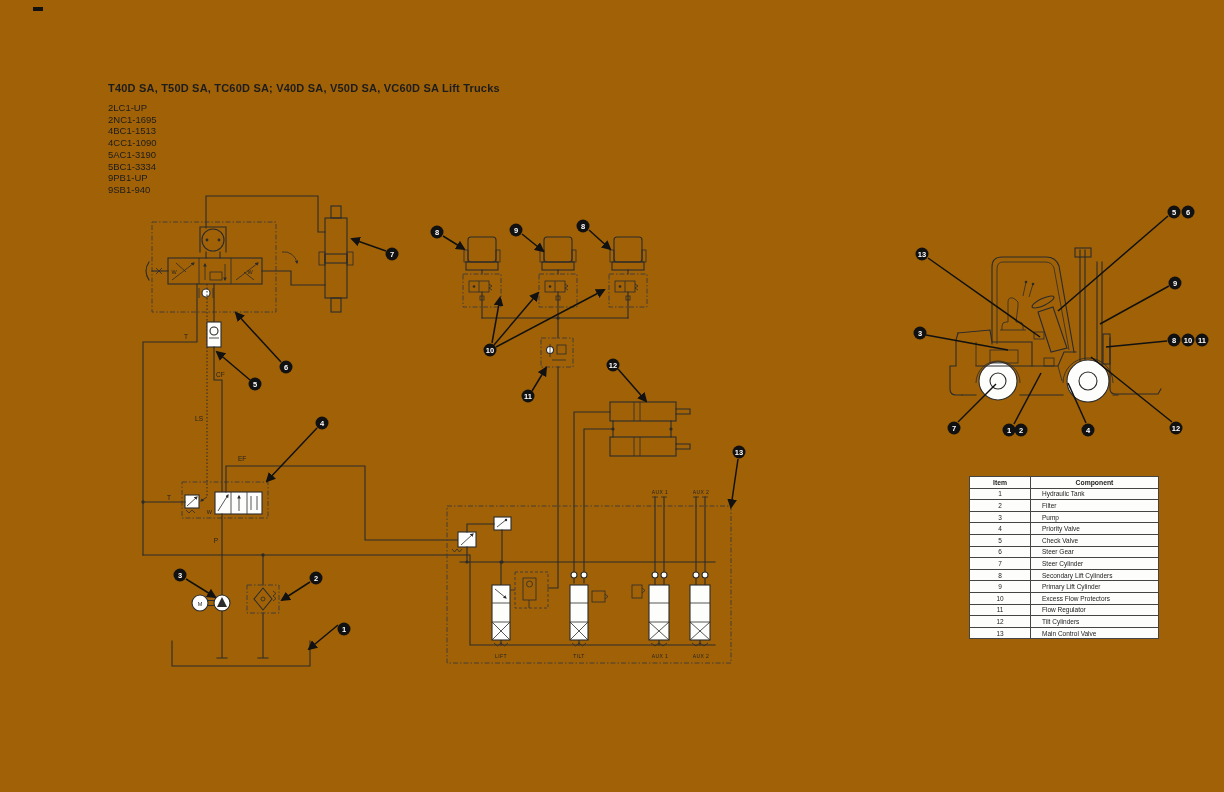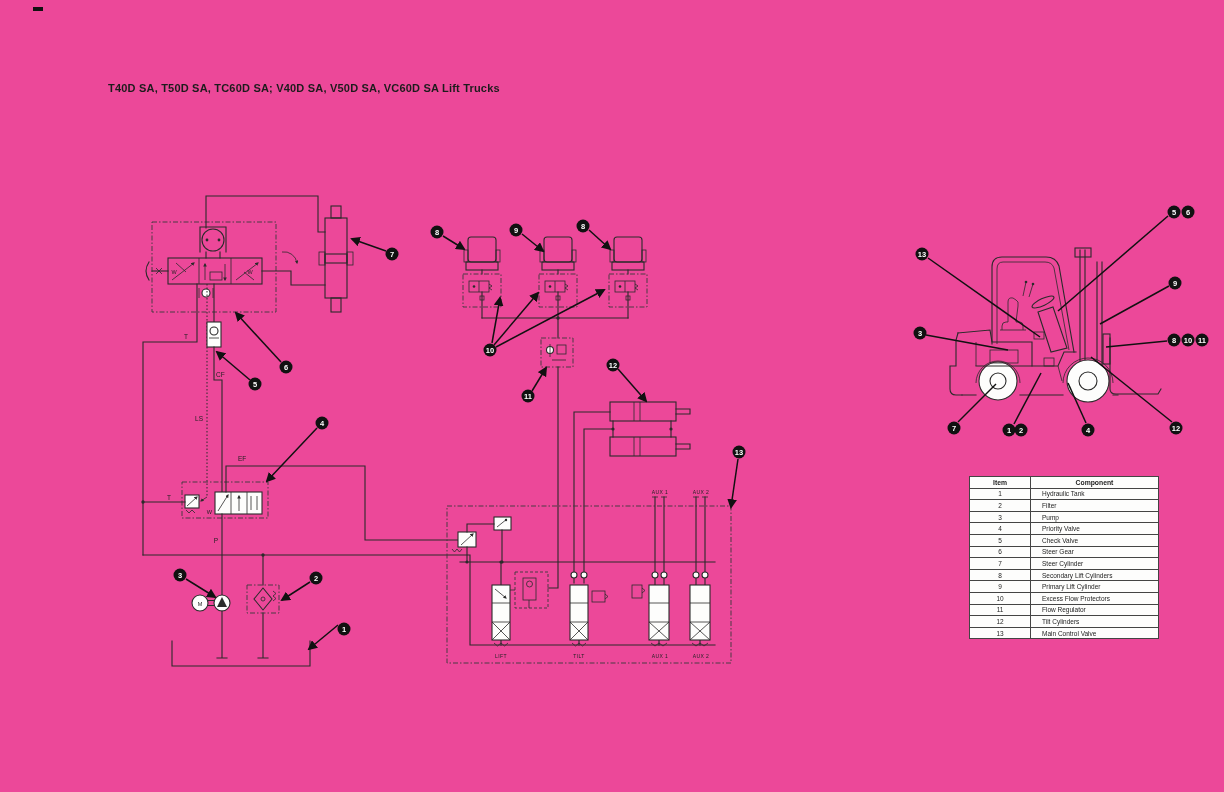--- a/index.html
+++ b/index.html
@@ -1,16 +1,16 @@
 <!DOCTYPE html>
 <html><head>
 <meta charset="utf-8">
 <style>
   html,body{margin:0;padding:0;background:#e8e8e8;}
-  #page{position:relative;width:1224px;height:792px;background:#ec4899;overflow:hidden;
+  #page{position:relative;width:1224px;height:792px;background:#a16207;overflow:hidden;
         font-family:"Liberation Sans",sans-serif;color:#1c1c1c;}
   #title{position:absolute;left:108px;top:82px;font-size:11px;font-weight:bold;letter-spacing:.2px;}
   #serials{position:absolute;left:108px;top:102px;font-size:9.5px;line-height:11.7px;}
   #schematic-svg{position:absolute;left:0;top:0;}
   
   .ln{stroke:#2b2b2b;stroke-width:1.1;fill:none;stroke-linecap:square;}
   .thin{stroke:#2b2b2b;stroke-width:.8;fill:none;}
   .dashdot{stroke:#3a3a3a;stroke-width:.9;fill:none;stroke-dasharray:5 2 1.5 2;}
   .dashed{stroke:#3a3a3a;stroke-width:.9;fill:none;stroke-dasharray:3 2;}
   .dotted{stroke:#2b2b2b;stroke-width:1;fill:none;stroke-dasharray:1.5 2;}
@@ -30,20 +30,30 @@
   #parts-table td.c-item{width:52px;text-align:center;}
   #parts-table td.c-comp{width:112px;text-align:left;padding-left:11px;}
   #scan-mark{position:absolute;left:33px;top:7px;width:10px;height:4px;background:#111;}
 </style>
 </head>
 <body>
 
 <div id="page">
   <div id="scan-mark"></div>
   <div id="title">T40D SA, T50D SA, TC60D SA; V40D SA, V50D SA, VC60D SA Lift Trucks</div>
+  <div id="serials">
+      <div>2LC1-UP</div>
+      <div>2NC1-1695</div>
+      <div>4BC1-1513</div>
+      <div>4CC1-1090</div>
+      <div>5AC1-3190</div>
+      <div>5BC1-3334</div>
+      <div>9PB1-UP</div>
+      <div>9SB1-940</div>
+    </div>
 
   <svg id="schematic-svg" width="1224" height="792" viewBox="0 0 1224 792">
     <defs>
       <marker id="arrw" viewBox="0 0 10 10" refX="8" refY="5" markerWidth="6.5" markerHeight="6.5" orient="auto">
         <path d="M0,0 L10,5 L0,10 Z" fill="#111"></path>
       </marker>
       <marker id="arrs" viewBox="0 0 10 10" refX="7" refY="5" markerWidth="4.5" markerHeight="4.5" orient="auto">
         <path d="M0,0 L10,5 L0,10 Z" fill="#2b2b2b"></path>
       </marker>
     </defs>

